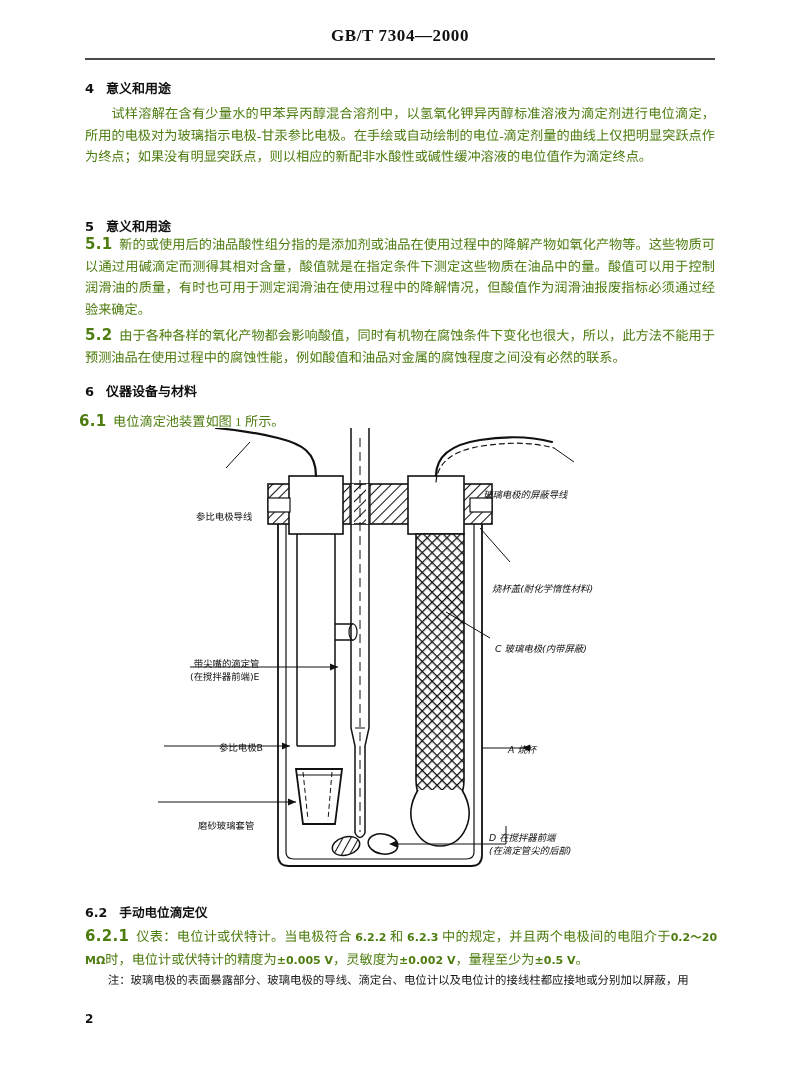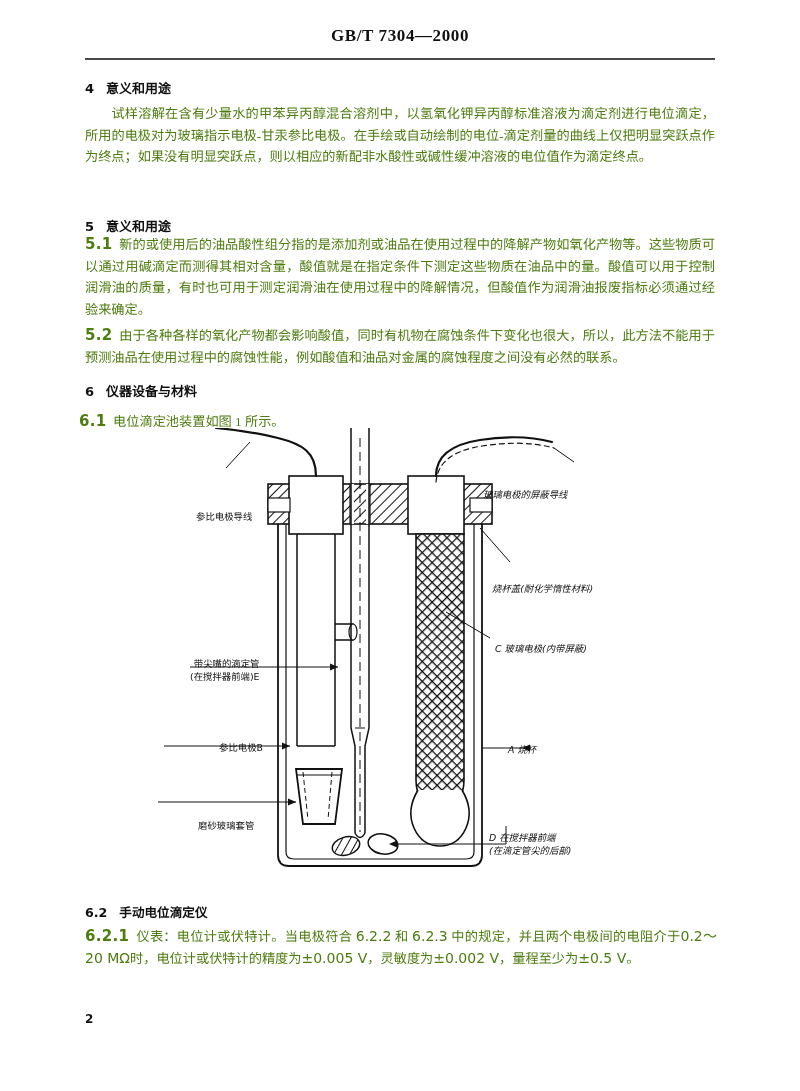--- a/index.html
+++ b/index.html
@@ -89,22 +89,22 @@
   }
   .para .lead {
     font-family: "DejaVu Sans", "Liberation Sans", sans-serif;
     font-weight: bold;
     font-size: 15px;
     letter-spacing: .3px;
     margin-top: 16px;
   }
   .para .bold {
     font-family: "DejaVu Sans", "Liberation Sans", sans-serif;
-    font-weight: normal;
-    font-size: 14px;
+    font-weight: bold;
+    font-size: 11px;
   }
   .indent { text-indent: 2em; }
 
   .note {
     position: absolute;
     font-family: "Liberation Serif", "DejaVu Serif", serif;
     font-size: 11.4px;
     line-height: 17px;
     color: #161616;
     text-indent: 2em;
@@ -303,16 +303,19 @@
 
 
   <div class="h-sec" style="left:85px; top:902px; font-size:12.6px;">
     <span class="num">6.2</span><span>手动电位滴定仪</span>
   </div>
 
   <div class="para" style="left:85px; top:926px; width:632px;">
     <span class="lead">6.2.1</span>&nbsp;&nbsp;<span>仪表：电位计或伏特计。当电极符合 </span><span class="bold">6.2.2</span><span> 和 </span><span class="bold">6.2.3</span><span> 中的规定，并且两个电极间的电阻介于</span><span class="bold">0.2～20 MΩ</span><span>时，电位计或伏特计的精度为</span><span class="bold">±0.005 V</span><span>，灵敏度为</span><span class="bold">±0.002 V</span><span>，量程至少为</span><span class="bold">±0.5 V</span><span>。</span>
   </div>
 
+  <div class="note" style="left:85px; top:972px; width:632px;">
+    <span>注：</span><span>玻璃电极的表面暴露部分、玻璃电极的导线、滴定台、电位计以及电位计的接线柱都应接地或分别加以屏蔽，用</span>
+  </div>
 
   <div class="page-no">2</div>
 
 </div>
 
 </body></html>

